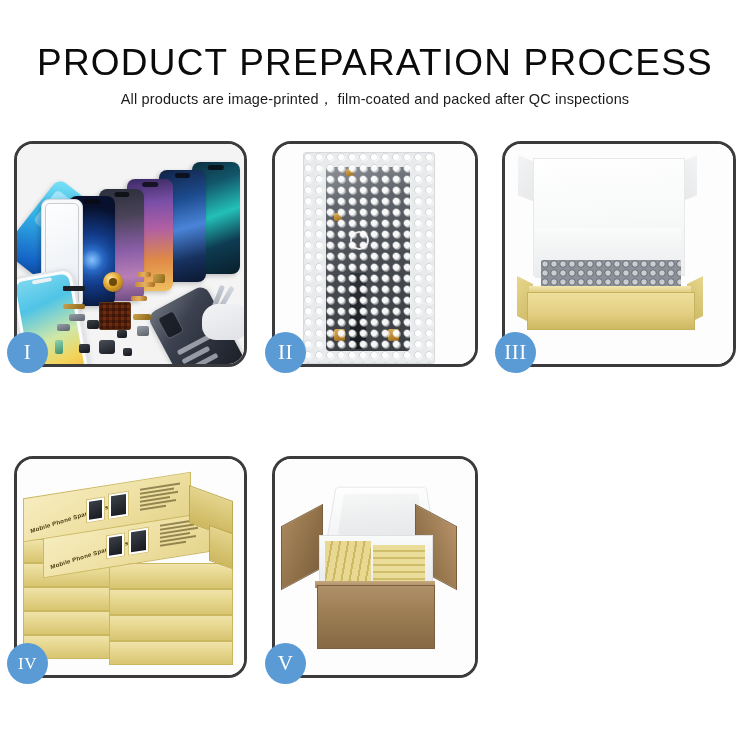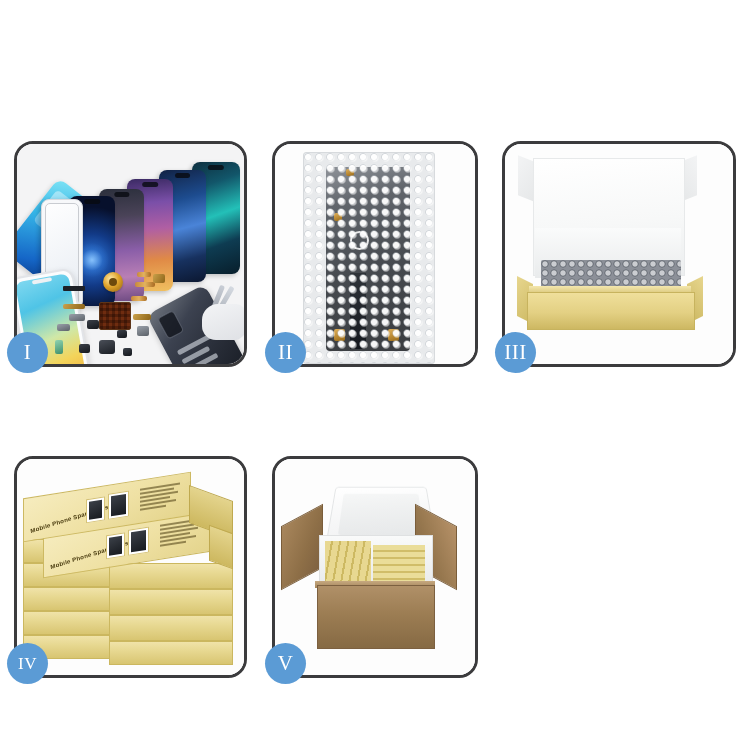--- a/index.html
+++ b/index.html
@@ -510,20 +510,22 @@
   }
   .c-edge-hi{
     position:absolute; left:110px; top:84px; width:3px; height:100px;
     background:rgba(220,200,172,.55);
   }
 </style>
 </head>
 <body>
 
 <div class="header">
+  <div class="title">PRODUCT PREPARATION PROCESS</div>
+  <div class="subtitle">All products are image-printed， film-coated and packed after QC inspections</div>
 </div>
 
 <div class="grid">
 
   <div class="panel p1">
     <div class="panel-inner bg-lightgray">
 
       <div class="ph-dark-small"></div>
       <div class="ph-blue"></div>
 

